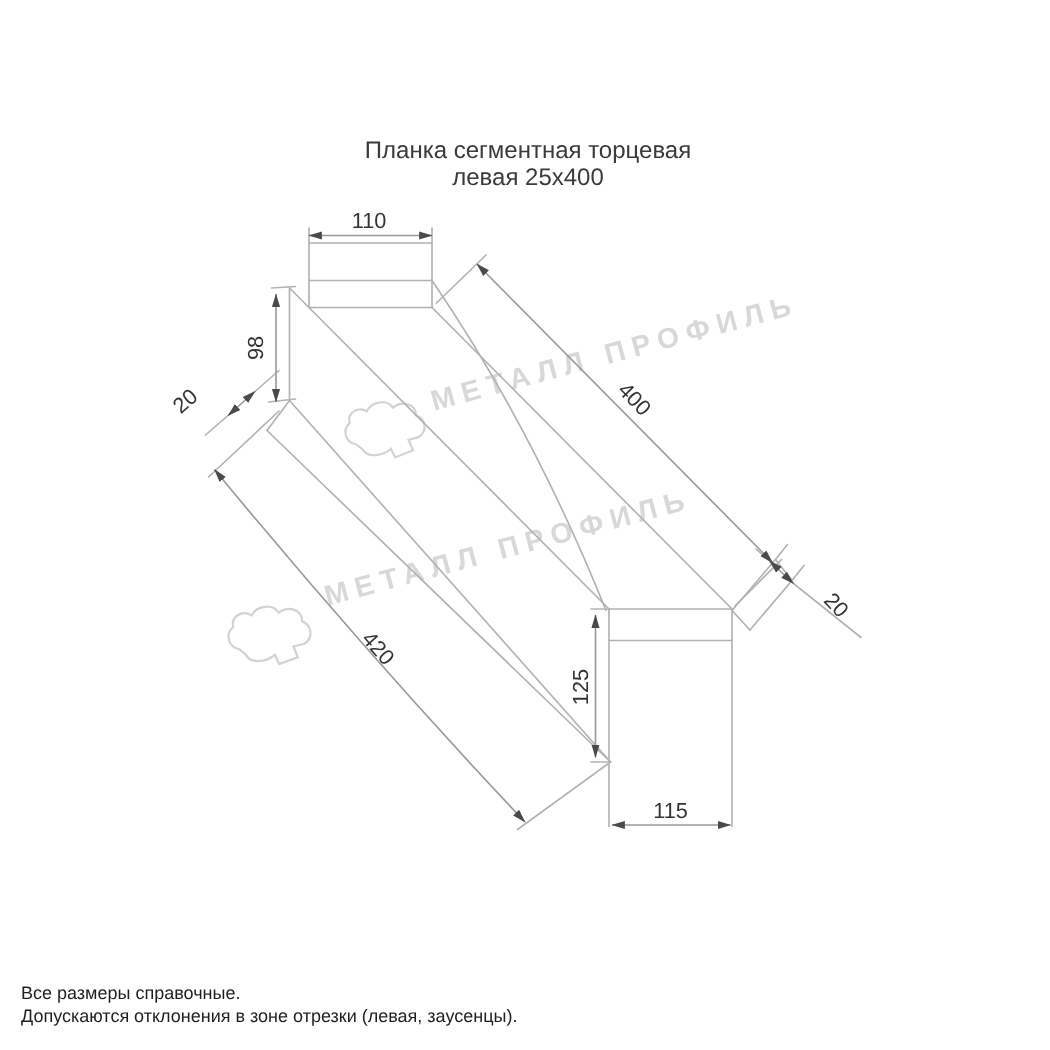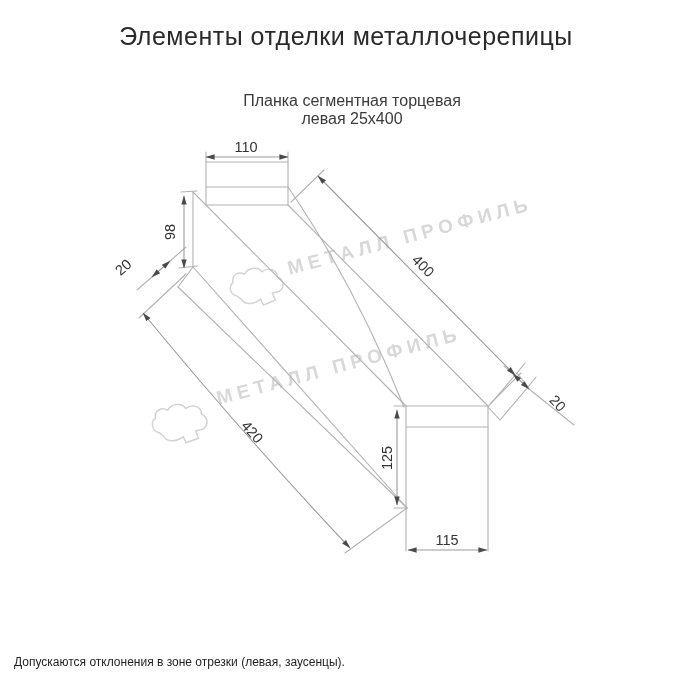--- a/index.html
+++ b/index.html
@@ -29,21 +29,20 @@
   .footer{
     position:absolute;left:14px;top:655px;font-size:12px;color:#1f1f1f;line-height:15px;
   }
   svg text{font-family:"Liberation Sans", sans-serif;font-size:14.5px;fill:#333333;}
 </style>
 </head>
 <body>
 
 <div id="stage">
 
-  <div class="page-title">Элементы отделки металлочерепицы</div>
 
   <div class="subtitle">
     <div>Планка сегментная торцевая</div>
     <div>левая 25х400</div>
   </div>
 
   <svg class="wm-logo wm-logo-upper" width="60" height="44" viewBox="0 0 58 42">
     <path d="M8,26 C2,24 0,16 6,12 C5,5 13,2 18,6 C22,0 32,0 35,6 C42,2 50,6 49,13 C55,16 55,24 49,27 L42,28 L44,35 L32,38 L30,32 C24,36 14,36 12,30 Z" fill="none" stroke="#d3d3d3" stroke-width="1.4"></path>
   </svg>
   <svg class="wm-logo wm-logo-lower" width="62" height="46" viewBox="0 0 58 42">
@@ -113,16 +112,17 @@
       <text x="124" y="272" text-anchor="middle" transform="rotate(-41 124 268)">20</text>
       <text x="421" y="270" text-anchor="middle" transform="rotate(45.5 421 268)">400</text>
       <text x="250" y="436" text-anchor="middle" transform="rotate(48.5 250 434)">420</text>
       <text x="557" y="408" text-anchor="middle" transform="rotate(47 557 404)">20</text>
       <text x="387" y="463" text-anchor="middle" transform="rotate(-90 387 458)">125</text>
       <text x="447" y="545" text-anchor="middle">115</text>
     </g>
   </svg>
 
   <div class="footer">
+    <div>Все размеры справочные.</div>
     <div>Допускаются отклонения в зоне отрезки (левая, заусенцы).</div>
   </div>
 
 </div>
 
 </body></html>

